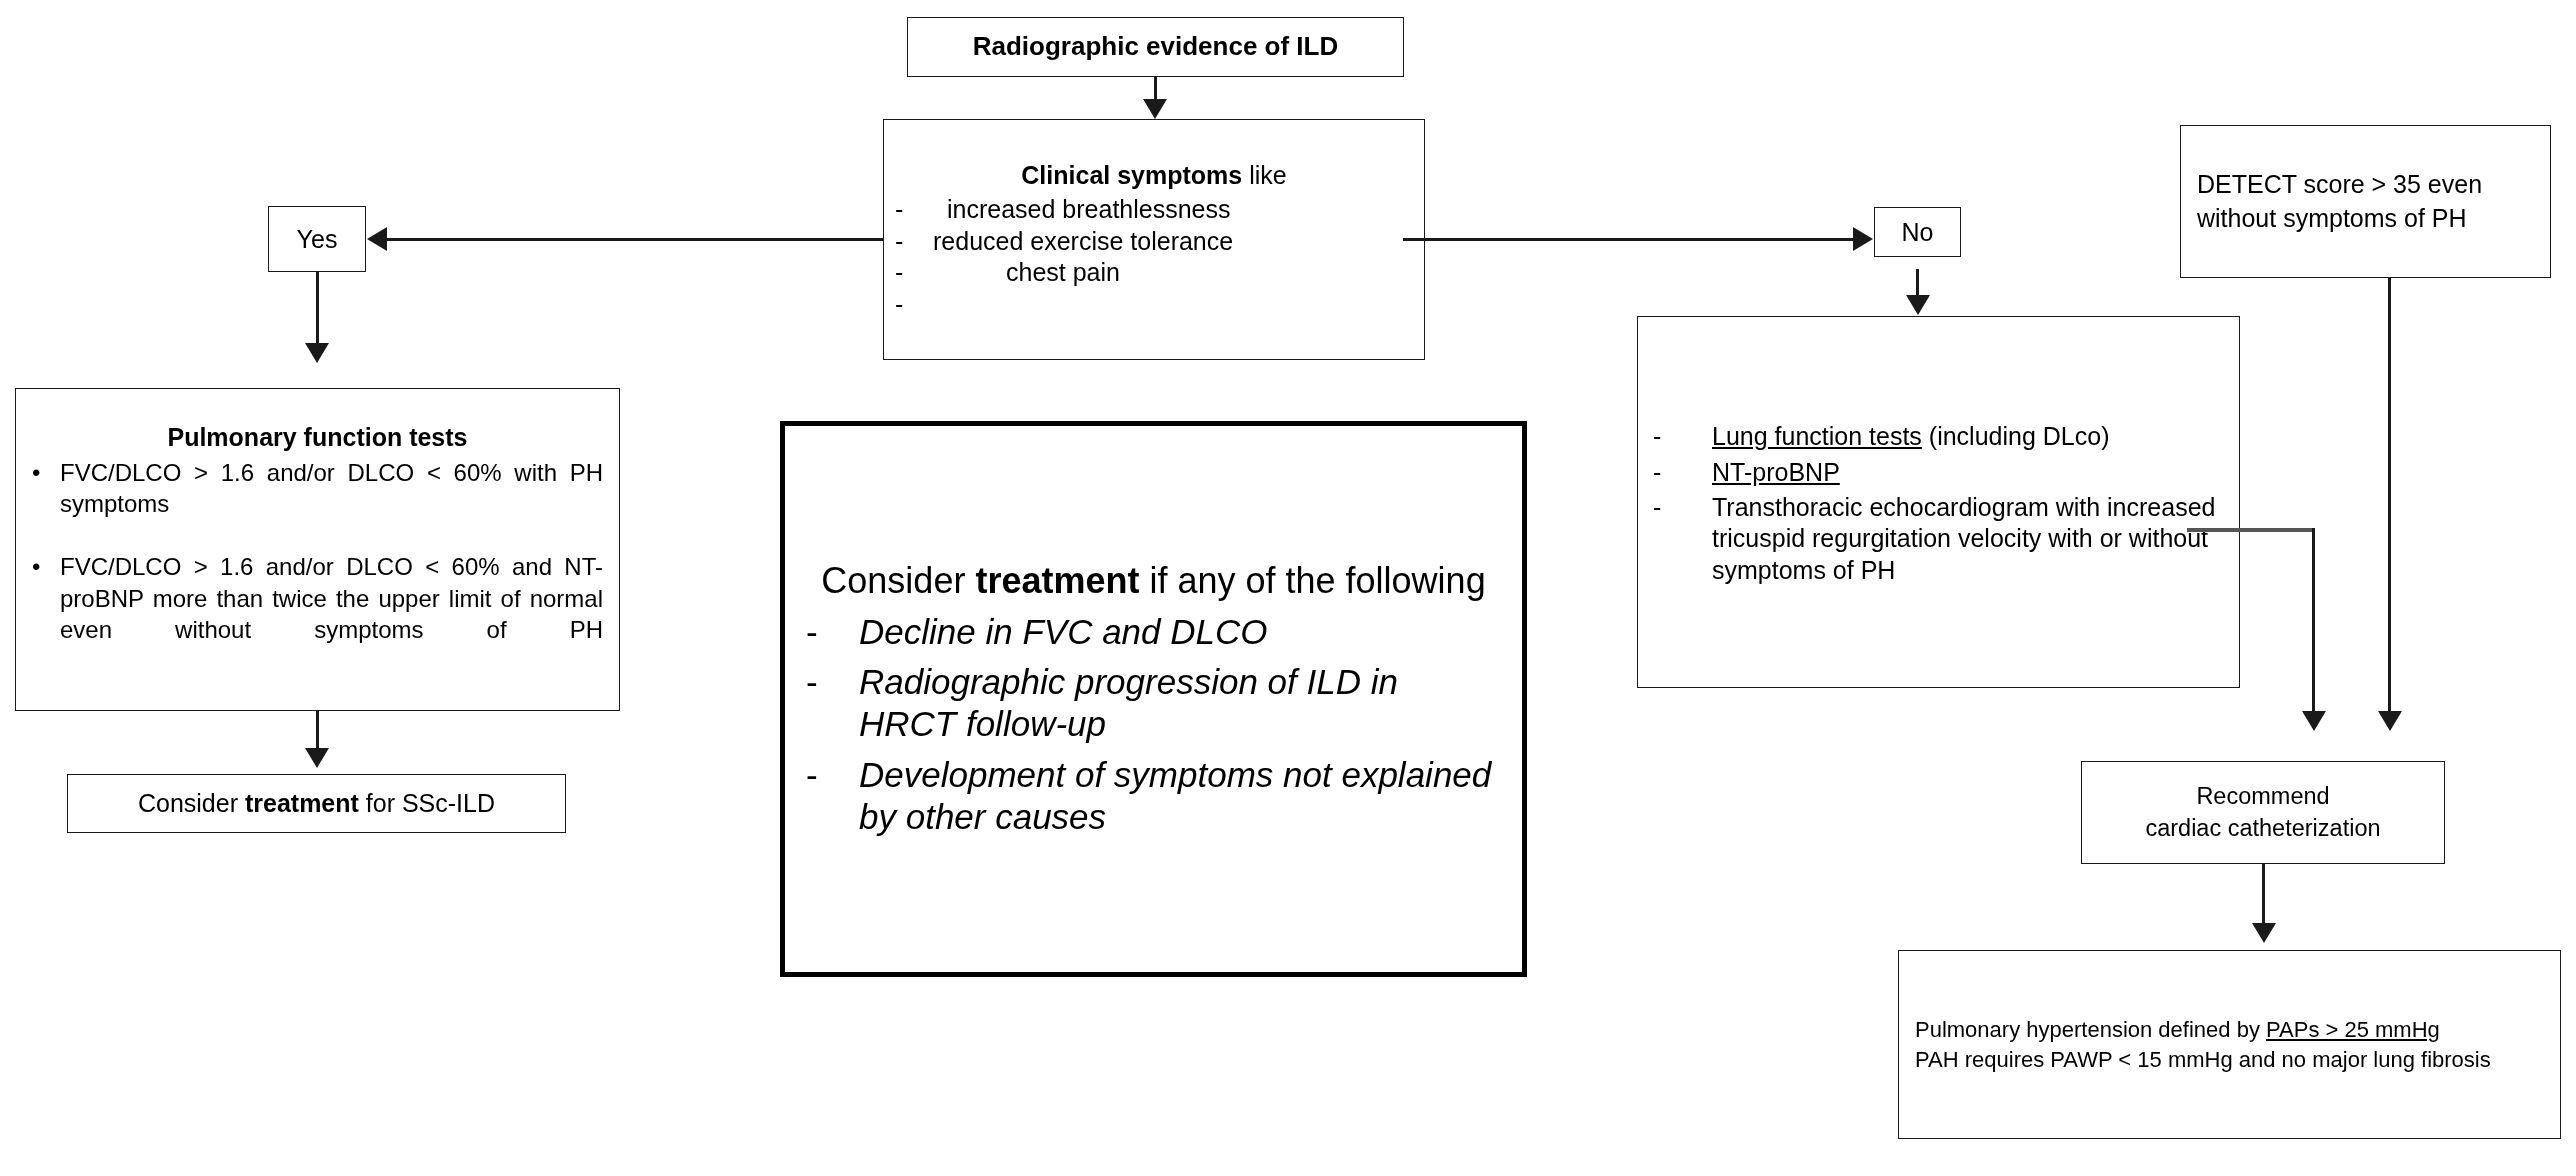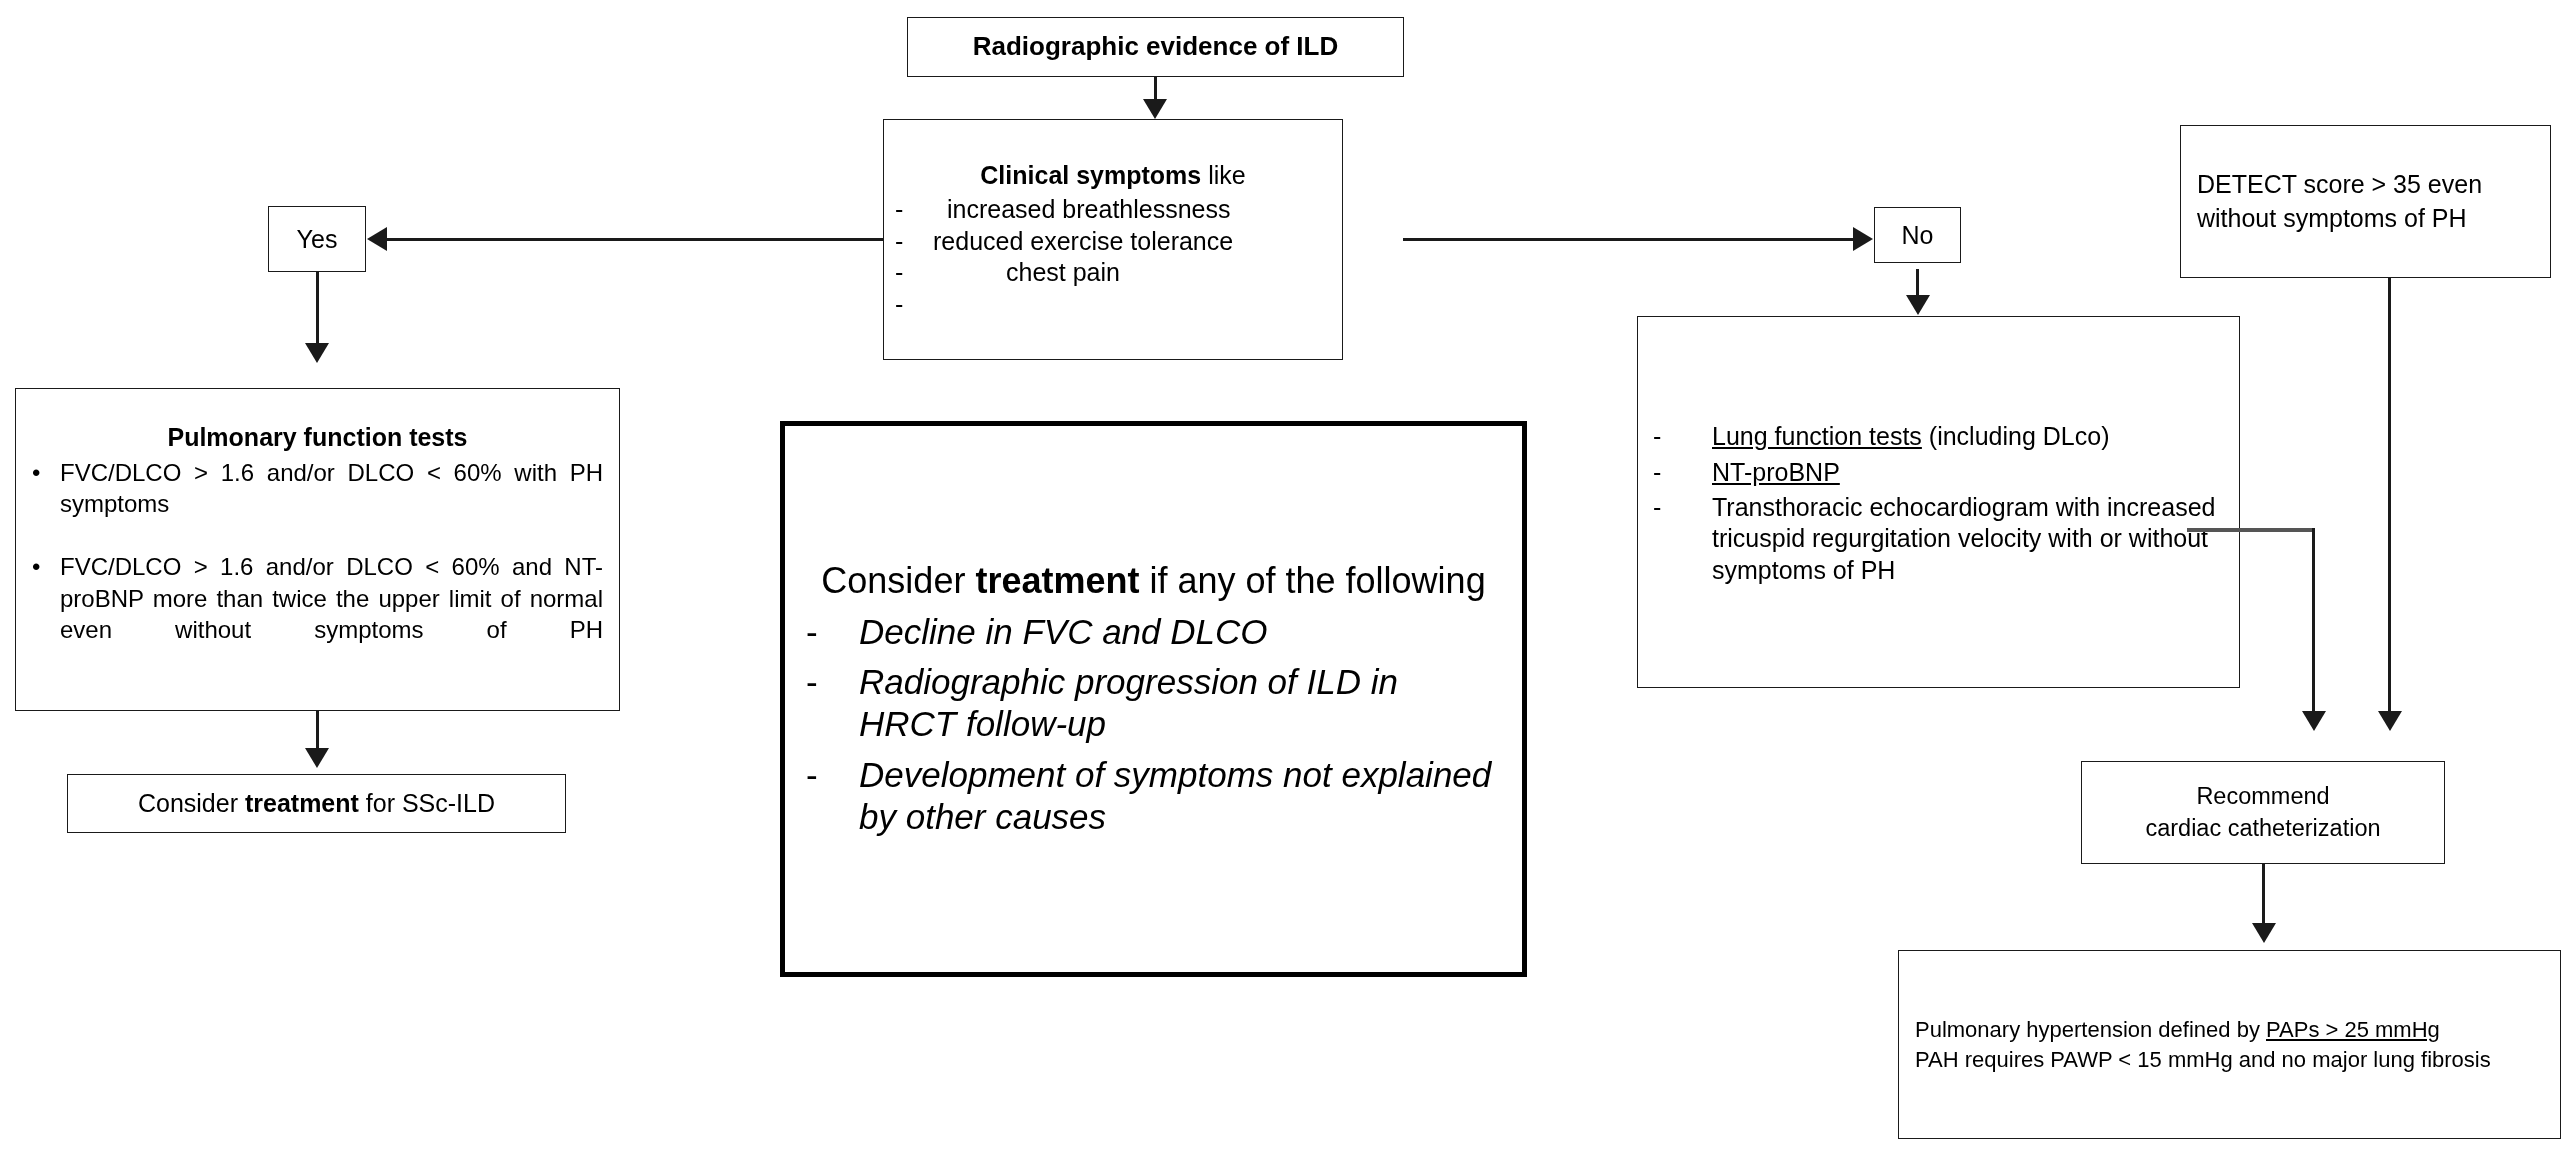--- a/index.html
+++ b/index.html
@@ -33,33 +33,33 @@
   .u { text-decoration: underline; }
 
   
   .t { line-height: 1.18; }
 
   
   #box-radiographic { left: 907px; top: 16.7px; width: 497px; height: 60px; }
   #box-radiographic .t { font-size: 26px; font-weight: bold; text-align: center; }
 
   
-  #box-clinical { left: 883px; top: 119px; width: 460px; height: 241px; padding: 13.6px 11px 11px; }
+  #box-clinical { left: 883px; top: 119px; width: 542px; height: 241px; padding: 13.6px 11px 11px; }
   #box-clinical .hdr { font-size: 25px; text-align: center; margin-bottom: 3.7px; }
   #box-clinical .row { display: flex; font-size: 25px; line-height: 1.26; }
   #box-clinical .row .dash { width: 69px; text-align: left; flex: none; }
   #box-clinical .row .txt { flex: 1; text-align: left; }
   #box-clinical .r1 .dash { width: 52px; }
   #box-clinical .r2 .dash { width: 38px; }
   #box-clinical .r3 .dash { width: 111px; }
   #box-clinical .r4 .dash { width: 59px; }
 
   
   #box-yes { left: 268px; top: 206px; width: 98px; height: 66px; }
-  #box-no  { left: 1874px; top: 207px; width: 87px; height: 56px; }
+  #box-no  { left: 1874px; top: 207px; width: 87px; height: 50px; }
   .yn { font-size: 25px; text-align: center; }
 
   
   #box-pft { left: 15px; top: 388px; width: 605px; height: 323px; padding: 11px 16px; }
   #box-pft .hdr { font-size: 25px; font-weight: bold; text-align: center; margin-bottom: 3.7px; }
   #box-pft .bullet { display: flex; font-size: 24px; line-height: 1.30; margin-top: 1.2px; }
   #box-pft .bullet .bl { width: 28px; flex: none; }
   #box-pft .bullet .bt { flex: 1; text-align: justify; }
   #box-pft .bullet .bt::after { content: ""; display: inline-block; width: 100%; }
 

